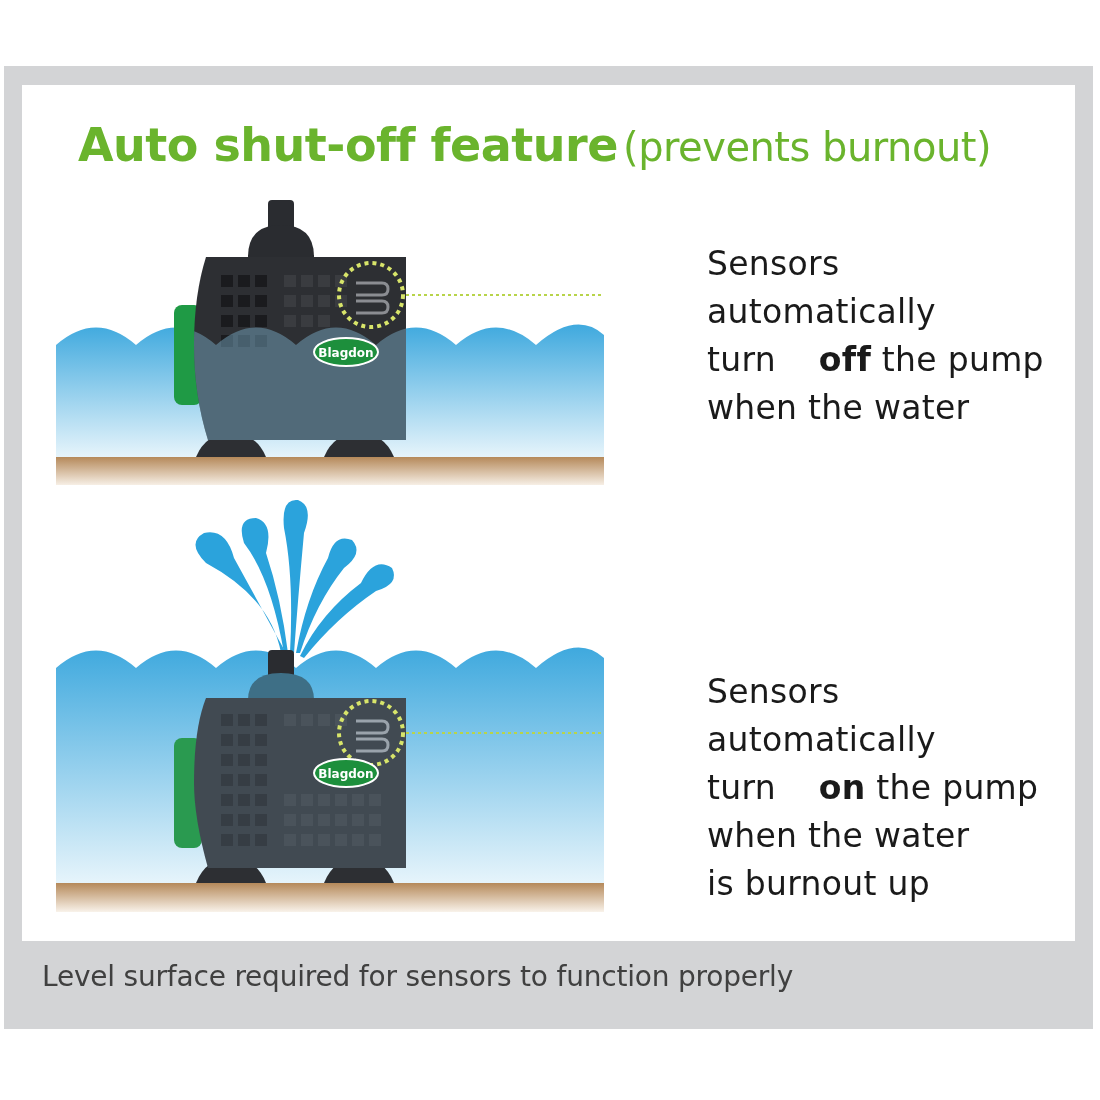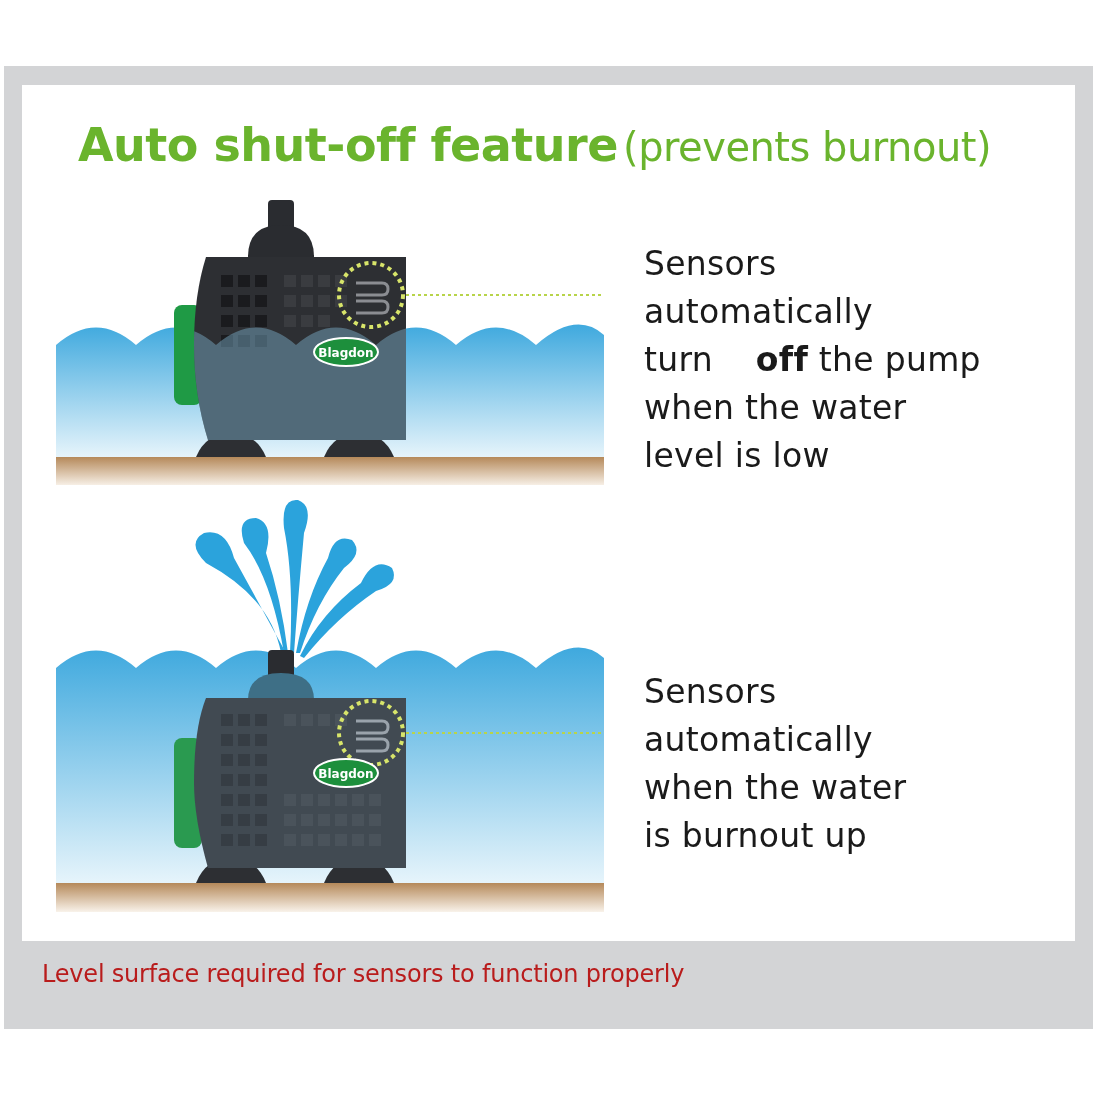--- a/index.html
+++ b/index.html
@@ -2,25 +2,25 @@
 <html><head>
 <meta charset="utf-8">
 <style>
   html, body { margin:0; padding:0; background:#ffffff; }
   body { width:1100px; height:1100px; position:relative; overflow:hidden; font-family:"DejaVu Sans", sans-serif; }
   .frame { position:absolute; left:4px; top:66px; width:1089px; height:963px; background:#d3d4d6; }
   .panel { position:absolute; left:22px; top:85px; width:1053px; height:856px; background:#ffffff; }
   .title { position:absolute; left:78px; top:118px; white-space:nowrap; color:#6ab42d; }
   .title .main { font-size:46px; font-weight:bold; letter-spacing:-0.5px;margin-top:32px; }
   .title .sub { font-size:40px; font-weight:normal; letter-spacing:-0.5px; }
-  .desc { position:absolute; left:644px; font-size:33px; line-height:48px; color:#1a1a1a; letter-spacing:0.3px; }
+  .desc { position:absolute; left:707px; font-size:33px; line-height:48px; color:#1a1a1a; letter-spacing:0.3px; }
   .desc b { font-weight:bold;margin-left:32px; }
   .desc-1 { top:240px; }
   .desc-2 { top:668px; }
-  .footer { position:absolute; left:42px; top:960px; font-size:24px; color:#b91c1c; white-space:nowrap; letter-spacing:-0.2px; }
+  .footer { position:absolute; left:42px; top:960px; font-size:28px; color:#404040; white-space:nowrap; letter-spacing:-0.2px; }
   .scene { position:absolute; }
   .scene-1 { left:56px; top:195px; width:548px; height:290px; }
   .scene-2 { left:56px; top:488px; width:548px; height:424px; }
   svg { display:block; }
 </style>
 </head>
 <body>
 
 <div class="frame"></div>
 <div class="panel"></div>
@@ -101,21 +101,20 @@
     <ellipse cx="290" cy="157" rx="32" ry="14" fill="#1d8f3c" stroke="#ffffff" stroke-width="2"></ellipse>
     <text x="290" y="162" font-family="DejaVu Sans, sans-serif" font-size="12" font-weight="bold" fill="#ffffff" text-anchor="middle">Blagdon</text>
   </svg>
 </div>
 
 <div class="desc desc-1">
   <div>Sensors</div>
   <div>automatically</div>
   <div><span>turn </span><b>off</b><span> the pump</span></div>
   <div>when the water</div>
-  <div>level is low</div>
 </div>
 
 <div class="scene scene-2">
   <svg width="548" height="424" viewBox="0 0 548 424">
     <defs>
       <linearGradient id="w2" x1="0" y1="0" x2="0" y2="1">
         <stop offset="0" stop-color="#3fa9de"></stop>
         <stop offset="1" stop-color="#e6f4fb"></stop>
       </linearGradient>
       <linearGradient id="g2" x1="0" y1="0" x2="0" y2="1">
@@ -201,17 +200,18 @@
     <line x1="350" y1="245" x2="548" y2="245" stroke="#b8d44a" stroke-width="2" stroke-dasharray="3 3"></line>
 
     <ellipse cx="290" cy="285" rx="32" ry="14" fill="#1d8f3c" stroke="#ffffff" stroke-width="2"></ellipse>
     <text x="290" y="290" font-family="DejaVu Sans, sans-serif" font-size="12" font-weight="bold" fill="#ffffff" text-anchor="middle">Blagdon</text>
   </svg>
 </div>
 
 <div class="desc desc-2">
   <div>Sensors</div>
   <div>automatically</div>
+  <div><span>turn </span><b>on</b><span> the pump</span></div>
   <div>when the water</div>
   <div>is burnout up</div>
 </div>
 
 <div class="footer">Level surface required for sensors to function properly</div>
 
 </body></html>

